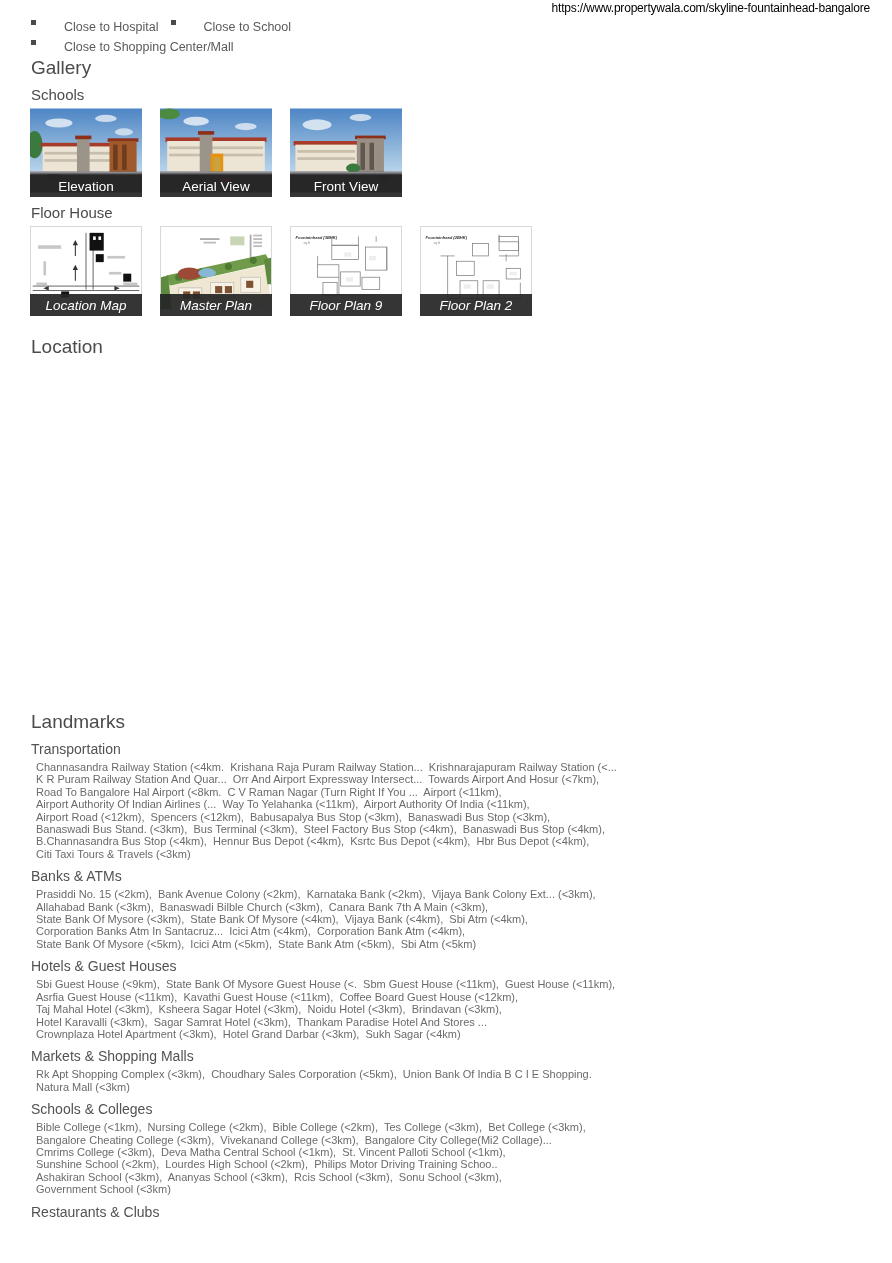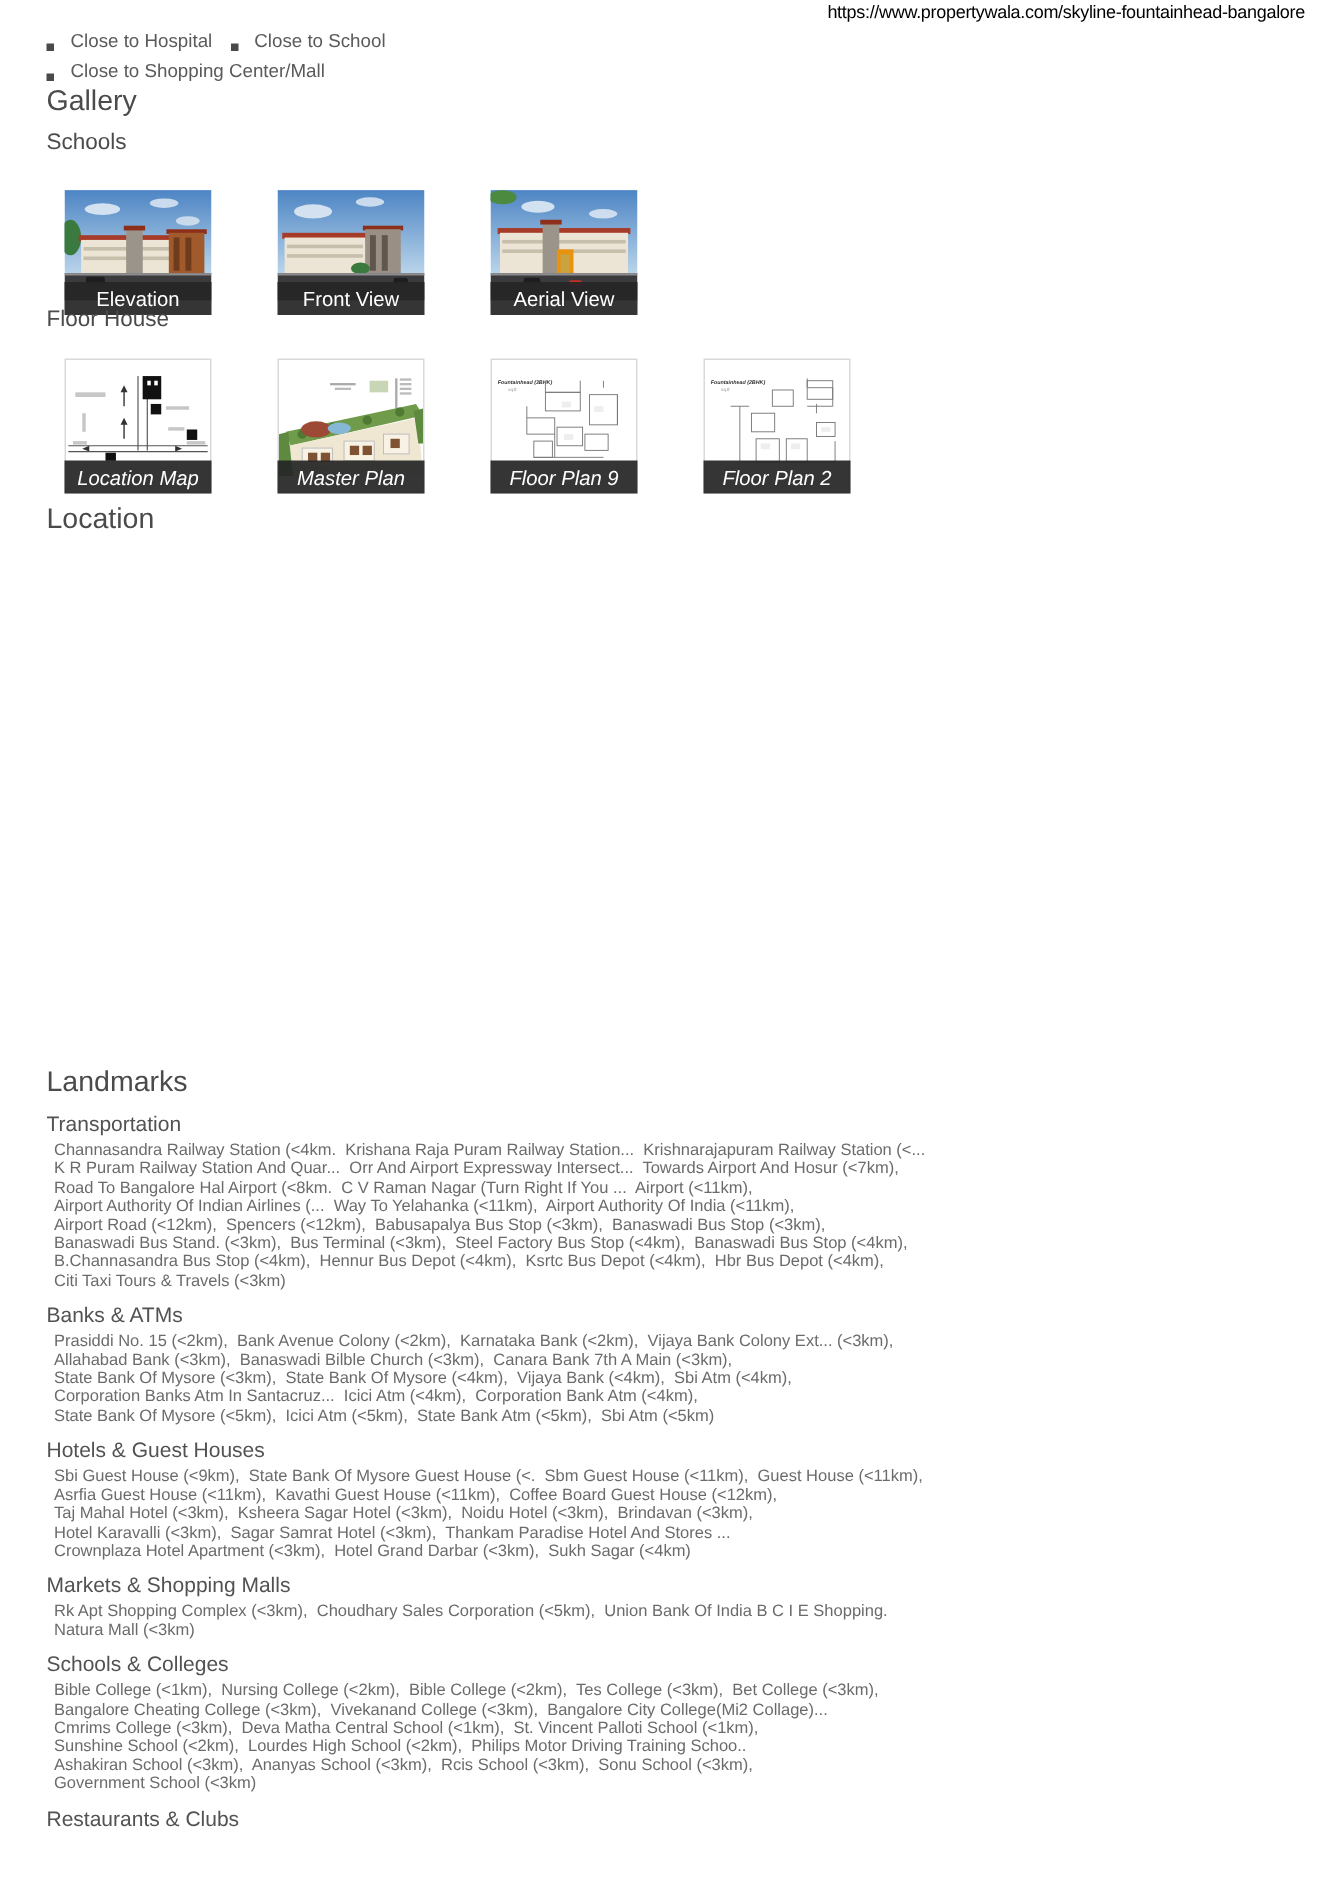--- a/index.html
+++ b/index.html
@@ -5,28 +5,28 @@
   * { margin:0; padding:0; box-sizing:border-box; }
   html,body { background:#fff; }
   body { font-family:"Liberation Sans", sans-serif; }
   .page { position:relative; width:892px; height:1263px; background:#fff; overflow:hidden; }
 
   .url-overlay { position:absolute; top:1px; right:22px; font-size:12px; color:#000;
                  letter-spacing:-0.2px; white-space:nowrap; }
 
   .features { position:absolute; top:20px; left:31px; color:#5a5a5a; font-size:12.5px; }
   .feat-row { display:flex; gap:12px; margin-bottom:6px; }
-  .feat { display:flex; align-items:flex-end; gap:11px; }
+  .feat { display:flex; align-items:flex-start; gap:28px; }
   .feat .sq { width:5px; height:5px; background:#4a4a4a; flex:0 0 auto; }
 
   .h-lg { position:absolute; left:31px; font-size:19px; font-weight:400; color:#4b4b4b; }
   .h-md { position:absolute; left:31px; font-size:15px; font-weight:400; color:#4b4b4b; }
 
   .thumb-row { position:absolute; left:30px; display:flex; gap:18px; }
-  figure.thumb { position:relative; width:98px; margin:13px; cursor:pointer; }
+  figure.thumb { position:relative; width:112px; margin:0; cursor:pointer; }
   figure.thumb.pic { height:93px; }
   figure.thumb.fp  { height:90px;font-style:italic; }
   figure.thumb svg { display:block; width:100%; height:100%; }
   figure.thumb.fp svg { border:1px solid #d9d9d9; background:#fff; }
   .caption { position:absolute; left:0; right:0; bottom:0; height:22px;
              background:rgba(38,38,38,0.93); color:#fff; font-size:13.5px;
              display:flex; align-items:center; justify-content:center; white-space:nowrap; }
 
   .landmarks { position:absolute; left:31px; top:741px; width:850px; }
   .lm-section { margin-bottom:8px; }
@@ -91,47 +91,20 @@
         <rect x="0" y="70" width="124" height="23" fill="#3b3b3e"></rect>
         <rect x="0" y="70" width="124" height="2" fill="#8d8d90"></rect>
         <rect x="18" y="73" width="16" height="6" rx="2" fill="#1e1e20"></rect>
       </svg>
       <figcaption class="caption">Elevation</figcaption>
     </figure>
 
     <figure class="thumb pic">
       <svg viewBox="0 0 124 93">
         <defs>
-          <linearGradient id="sky3" x1="0" y1="0" x2="0" y2="1">
-            <stop offset="0" stop-color="#4d85c4"></stop>
-              <stop offset="1" stop-color="#b9d4ea"></stop>
-          </linearGradient>
-        </defs>
-        <rect width="124" height="70" fill="url(#sky3)"></rect>
-        <ellipse cx="30" cy="18" rx="16" ry="6" fill="#e6eef6" opacity="0.85"></ellipse>
-        <ellipse cx="78" cy="10" rx="12" ry="4" fill="#e6eef6" opacity="0.8"></ellipse>
-        <rect x="4" y="36" width="72" height="5" fill="#a63b2a"></rect>
-        <rect x="6" y="40" width="68" height="30" fill="#ece5d6"></rect>
-        <rect x="8" y="46" width="64" height="3" fill="#c7beab"></rect>
-        <rect x="8" y="54" width="64" height="3" fill="#c7beab"></rect>
-        <rect x="72" y="30" width="34" height="4" fill="#8c2f1b"></rect>
-        <rect x="74" y="33" width="30" height="39" fill="#9a8f84"></rect>
-        <rect x="78" y="38" width="5" height="30" fill="#5f564d"></rect>
-        <rect x="88" y="38" width="5" height="30" fill="#5f564d"></rect>
-        <ellipse cx="70" cy="66" rx="8" ry="5" fill="#3a7a3f"></ellipse>
-        <rect x="0" y="70" width="124" height="23" fill="#3b3b3e"></rect>
-        <rect x="0" y="70" width="124" height="2" fill="#8d8d90"></rect>
-        <rect x="98" y="74" width="12" height="5" rx="2" fill="#1e1e20"></rect>
-      </svg>
-      <figcaption class="caption">Front View</figcaption>
-    </figure>
-
-    <figure class="thumb pic">
-      <svg viewBox="0 0 124 93">
-        <defs>
           <linearGradient id="sky2" x1="0" y1="0" x2="0" y2="1">
             <stop offset="0" stop-color="#4d85c4"></stop>
               <stop offset="1" stop-color="#b9d4ea"></stop>
           </linearGradient>
         </defs>
         <rect width="124" height="70" fill="url(#sky2)"></rect>
         <ellipse cx="40" cy="14" rx="14" ry="5" fill="#e6eef6" opacity="0.85"></ellipse>
         <ellipse cx="95" cy="20" rx="12" ry="4" fill="#e6eef6" opacity="0.8"></ellipse>
         <ellipse cx="10" cy="6" rx="12" ry="6" fill="#4c8a3f"></ellipse>
         <rect x="6" y="32" width="112" height="5" fill="#a63b2a"></rect>
@@ -141,20 +114,47 @@
         <rect x="44" y="28" width="14" height="42" fill="#9a948a"></rect>
         <rect x="42" y="25" width="18" height="4" fill="#8c2f1b"></rect>
         <rect x="56" y="50" width="14" height="20" fill="#e8920e"></rect>
         <rect x="59" y="54" width="8" height="16" fill="#caa23f"></rect>
         <rect x="0" y="70" width="124" height="23" fill="#3b3b3e"></rect>
         <rect x="0" y="70" width="124" height="2" fill="#8d8d90"></rect>
         <rect x="66" y="76" width="11" height="5" rx="2" fill="#c03028"></rect>
         <rect x="28" y="74" width="14" height="5" rx="2" fill="#1e1e20"></rect>
       </svg>
       <figcaption class="caption">Aerial View</figcaption>
+    </figure>
+
+    <figure class="thumb pic">
+      <svg viewBox="0 0 124 93">
+        <defs>
+          <linearGradient id="sky3" x1="0" y1="0" x2="0" y2="1">
+            <stop offset="0" stop-color="#4d85c4"></stop>
+              <stop offset="1" stop-color="#b9d4ea"></stop>
+          </linearGradient>
+        </defs>
+        <rect width="124" height="70" fill="url(#sky3)"></rect>
+        <ellipse cx="30" cy="18" rx="16" ry="6" fill="#e6eef6" opacity="0.85"></ellipse>
+        <ellipse cx="78" cy="10" rx="12" ry="4" fill="#e6eef6" opacity="0.8"></ellipse>
+        <rect x="4" y="36" width="72" height="5" fill="#a63b2a"></rect>
+        <rect x="6" y="40" width="68" height="30" fill="#ece5d6"></rect>
+        <rect x="8" y="46" width="64" height="3" fill="#c7beab"></rect>
+        <rect x="8" y="54" width="64" height="3" fill="#c7beab"></rect>
+        <rect x="72" y="30" width="34" height="4" fill="#8c2f1b"></rect>
+        <rect x="74" y="33" width="30" height="39" fill="#9a8f84"></rect>
+        <rect x="78" y="38" width="5" height="30" fill="#5f564d"></rect>
+        <rect x="88" y="38" width="5" height="30" fill="#5f564d"></rect>
+        <ellipse cx="70" cy="66" rx="8" ry="5" fill="#3a7a3f"></ellipse>
+        <rect x="0" y="70" width="124" height="23" fill="#3b3b3e"></rect>
+        <rect x="0" y="70" width="124" height="2" fill="#8d8d90"></rect>
+        <rect x="98" y="74" width="12" height="5" rx="2" fill="#1e1e20"></rect>
+      </svg>
+      <figcaption class="caption">Front View</figcaption>
     </figure>
   </div>
 
   <div class="h-md" style="top:204px;">Floor House</div>
 
   <div class="thumb-row" style="top:226px;">
 
     <figure class="thumb fp">
       <svg viewBox="0 0 124 90">
         <rect width="124" height="90" fill="#ffffff"></rect>

